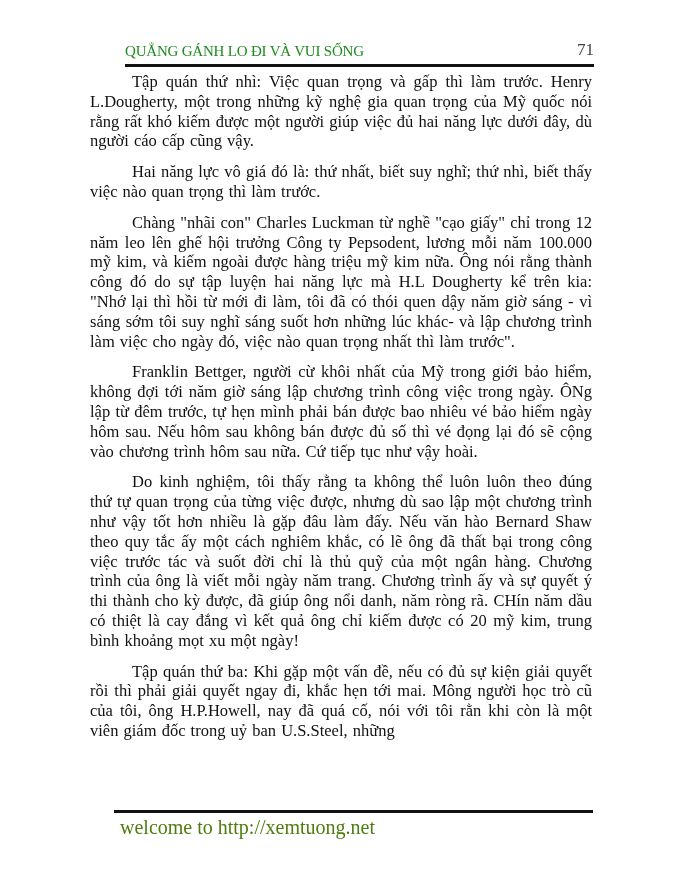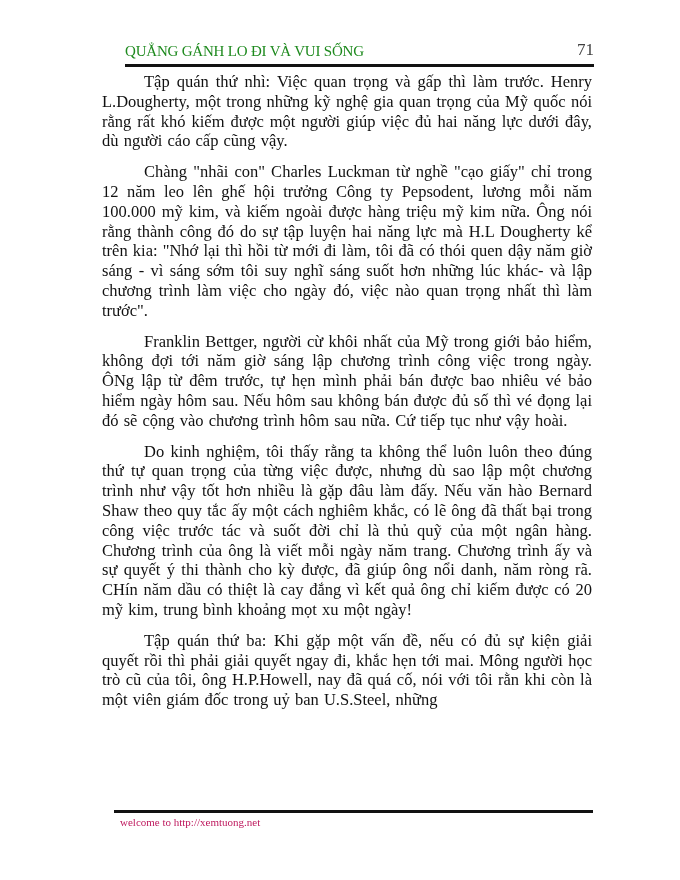--- a/index.html
+++ b/index.html
@@ -34,56 +34,57 @@
     font-size: 17px;
     color: #404040;
   }
   .content {
     position: absolute;
     left: 90px;
     top: 72px;
     width: 502px;
   }
   .content p {
-    margin: 0 0 11px 12px;
+    margin: 0 0 11px 0;
     font-size: 16.5px;
     line-height: 19.8px;
     text-align: justify;
     text-indent: 42px;
     word-spacing: 1px;
   }
   .footer-rule {
     position: absolute;
     left: 114px;
     right: 87px;
     top: 810px;
     border-top: 3px solid #121212;
     height: 0;
   }
   .footer-text {
     position: absolute;
     left: 120px;
     top: 816px;
-    font-size: 11px;
-    color: #be185d;
+    font-size: 20px;
+    color: #4d7c0f;
     text-decoration: none;
   }
 </style>
 </head>
 <body>
 
 <div class="page">
 
   <div class="header">
     <span class="header-title">QUẲNG GÁNH LO ĐI VÀ VUI SỐNG</span>
     <span class="header-pagenum">71</span>
   </div>
 
   <div class="content">
     <p>Tập quán thứ nhì: Việc quan trọng và gấp thì làm trước. Henry L.Dougherty, một trong những kỹ nghệ gia quan trọng của Mỹ quốc nói rằng rất khó kiếm được một người giúp việc đủ hai năng lực dưới đây, dù người cáo cấp cũng vậy.</p>
+    <p>Hai năng lực vô giá đó là: thứ nhất, biết suy nghĩ; thứ nhì, biết thấy việc nào quan trọng thì làm trước.</p>
     <p>Chàng "nhãi con" Charles Luckman từ nghề "cạo giấy" chỉ trong 12 năm leo lên ghế hội trưởng Công ty Pepsodent, lương mỗi năm 100.000 mỹ kim, và kiếm ngoài được hàng triệu mỹ kim nữa. Ông nói rằng thành công đó do sự tập luyện hai năng lực mà H.L Dougherty kể trên kia: "Nhớ lại thì hồi từ mới đi làm, tôi đã có thói quen dậy năm giờ sáng - vì sáng sớm tôi suy nghĩ sáng suốt hơn những lúc khác- và lập chương trình làm việc cho ngày đó, việc nào quan trọng nhất thì làm trước".</p>
     <p>Franklin Bettger, người cừ khôi nhất của Mỹ trong giới bảo hiểm, không đợi tới năm giờ sáng lập chương trình công việc trong ngày. ÔNg lập từ đêm trước, tự hẹn mình phải bán được bao nhiêu vé bảo hiểm ngày hôm sau. Nếu hôm sau không bán được đủ số thì vé đọng lại đó sẽ cộng vào chương trình hôm sau nữa. Cứ tiếp tục như vậy hoài.</p>
     <p>Do kinh nghiệm, tôi thấy rằng ta không thể luôn luôn theo đúng thứ tự quan trọng của từng việc được, nhưng dù sao lập một chương trình như vậy tốt hơn nhiều là gặp đâu làm đấy. Nếu văn hào Bernard Shaw theo quy tắc ấy một cách nghiêm khắc, có lẽ ông đã thất bại trong công việc trước tác và suốt đời chỉ là thủ quỹ của một ngân hàng. Chương trình của ông là viết mỗi ngày năm trang. Chương trình ấy và sự quyết ý thi thành cho kỳ được, đã giúp ông nổi danh, năm ròng rã. CHín năm dầu có thiệt là cay đắng vì kết quả ông chỉ kiếm được có 20 mỹ kim, trung bình khoảng mọt xu một ngày!</p>
     <p>Tập quán thứ ba: Khi gặp một vấn đề, nếu có đủ sự kiện giải quyết rồi thì phải giải quyết ngay đi, khắc hẹn tới mai. Mông người học trò cũ của tôi, ông H.P.Howell, nay đã quá cố, nói với tôi rằn khi còn là một viên giám đốc trong uỷ ban U.S.Steel, những</p>
   </div>
 
   <div class="footer-rule"></div>
   <a href="#" class="footer-text">welcome to http://xemtuong.net</a>
 
 </div>

